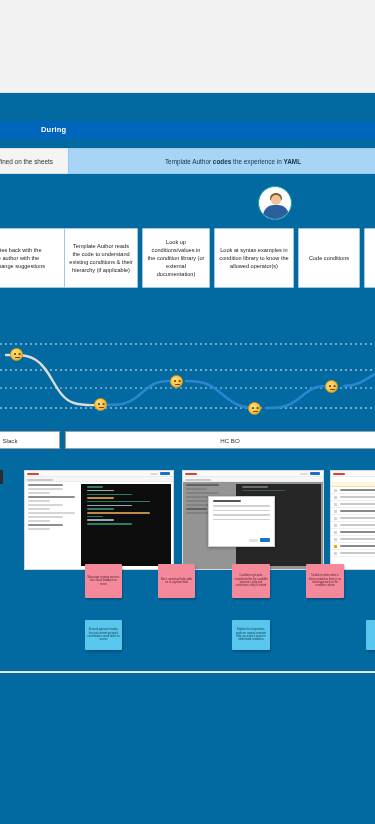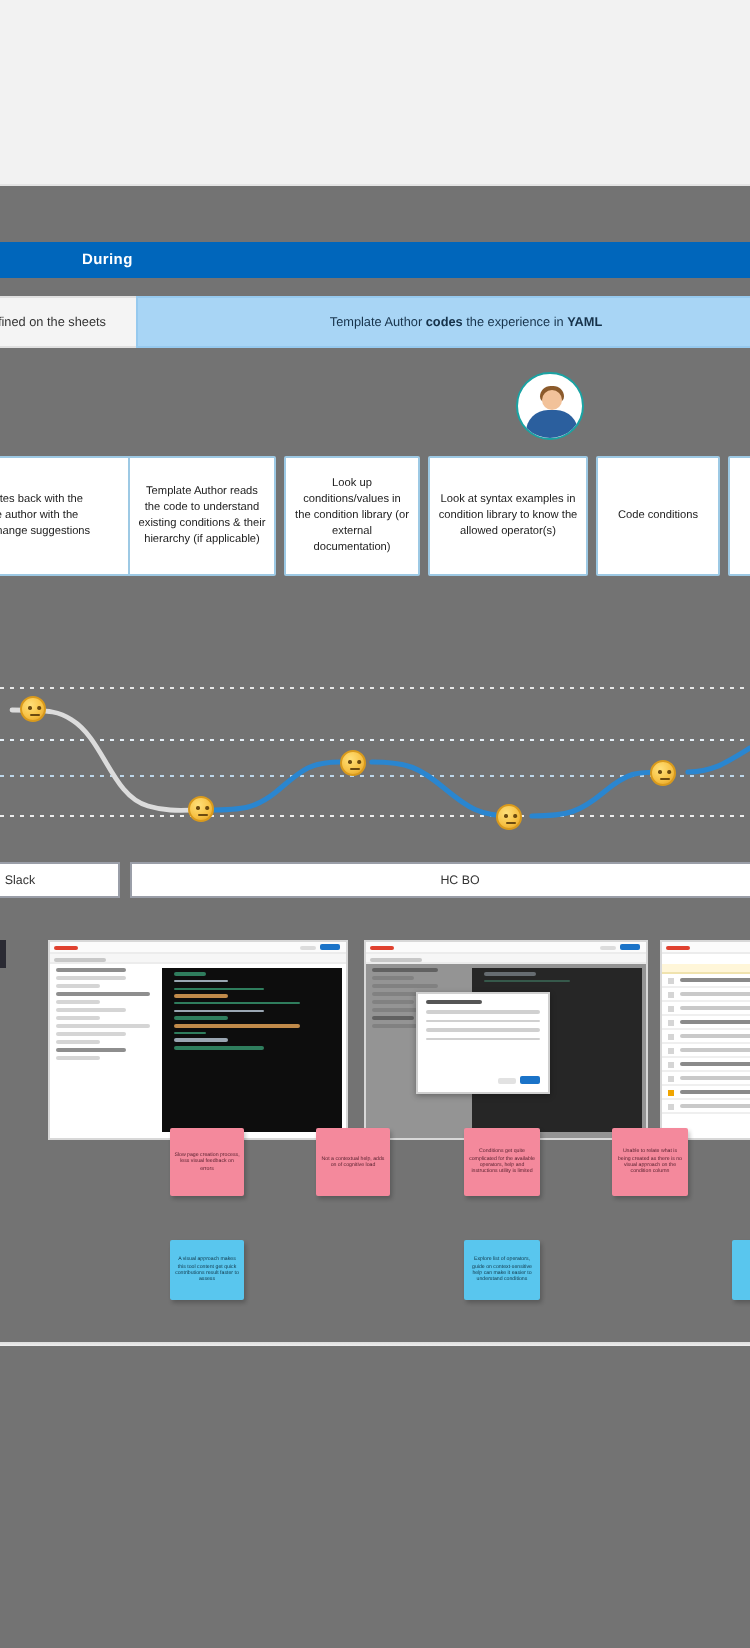--- a/index.html
+++ b/index.html
@@ -3,21 +3,21 @@
 <meta charset="utf-8">
 <title>Service Blueprint Board</title>
 <style>
   * { box-sizing: border-box; margin: 0; padding: 0; }
   html, body {
     width: 375px; height: 824px;
     background: #ffffff;
     font-family: "Liberation Sans", sans-serif;
     overflow: hidden;
   }
-  .board { position: relative; width: 375px; height: 824px; background: #737373; }
+  .board { position: relative; width: 375px; height: 824px; background: #0369a1; }
 
   
   .top-plate {
     position: absolute; left: 0; top: 0; width: 375px; height: 93px;
     background: #f2f2f2; border-bottom: 1px solid #e4e4e4;
   }
 
   
   .phase-band {
     position: absolute; left: 0; top: 121px; width: 375px; height: 18px;

